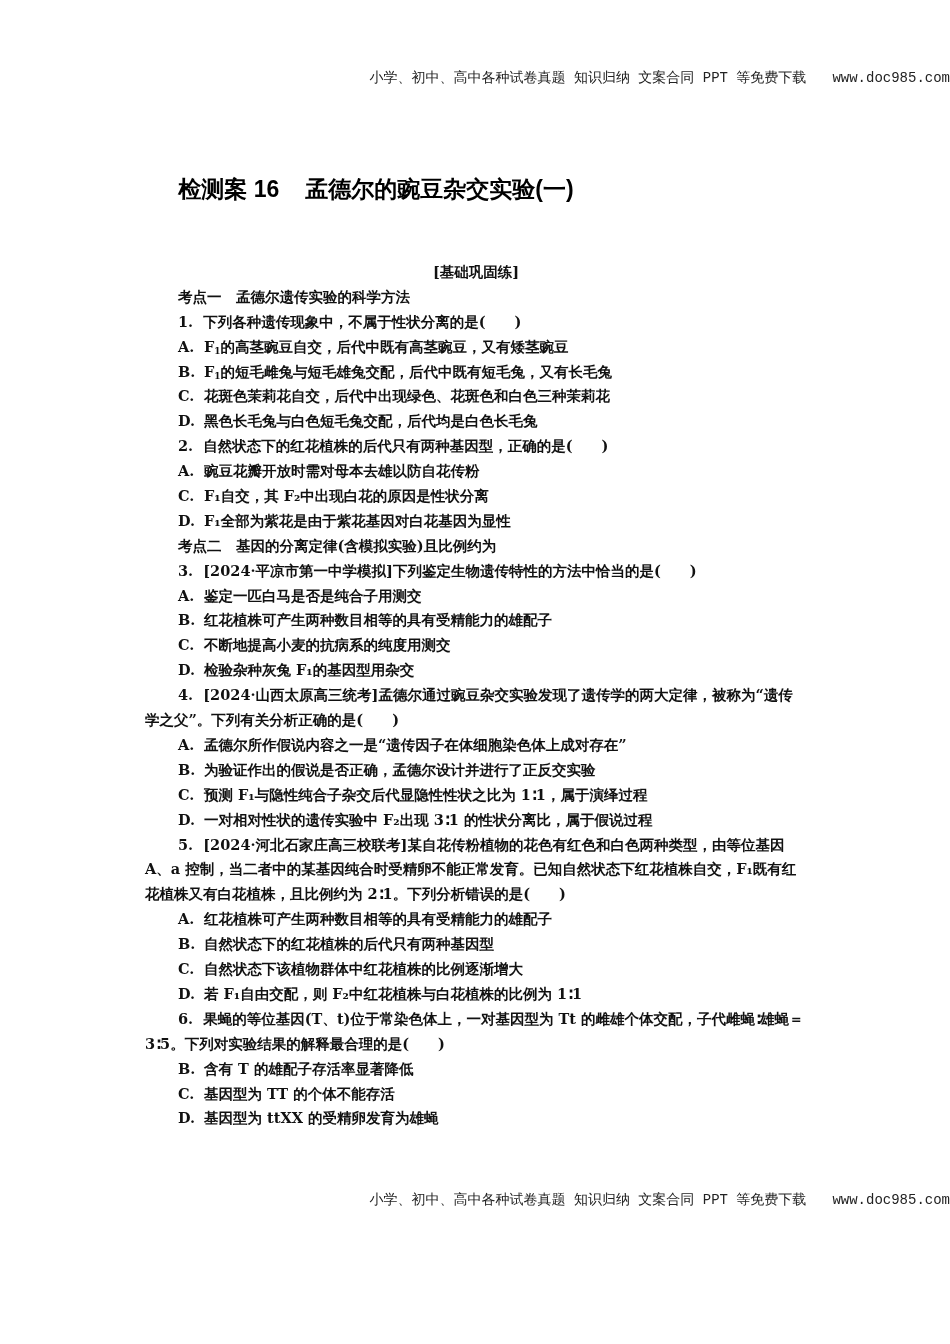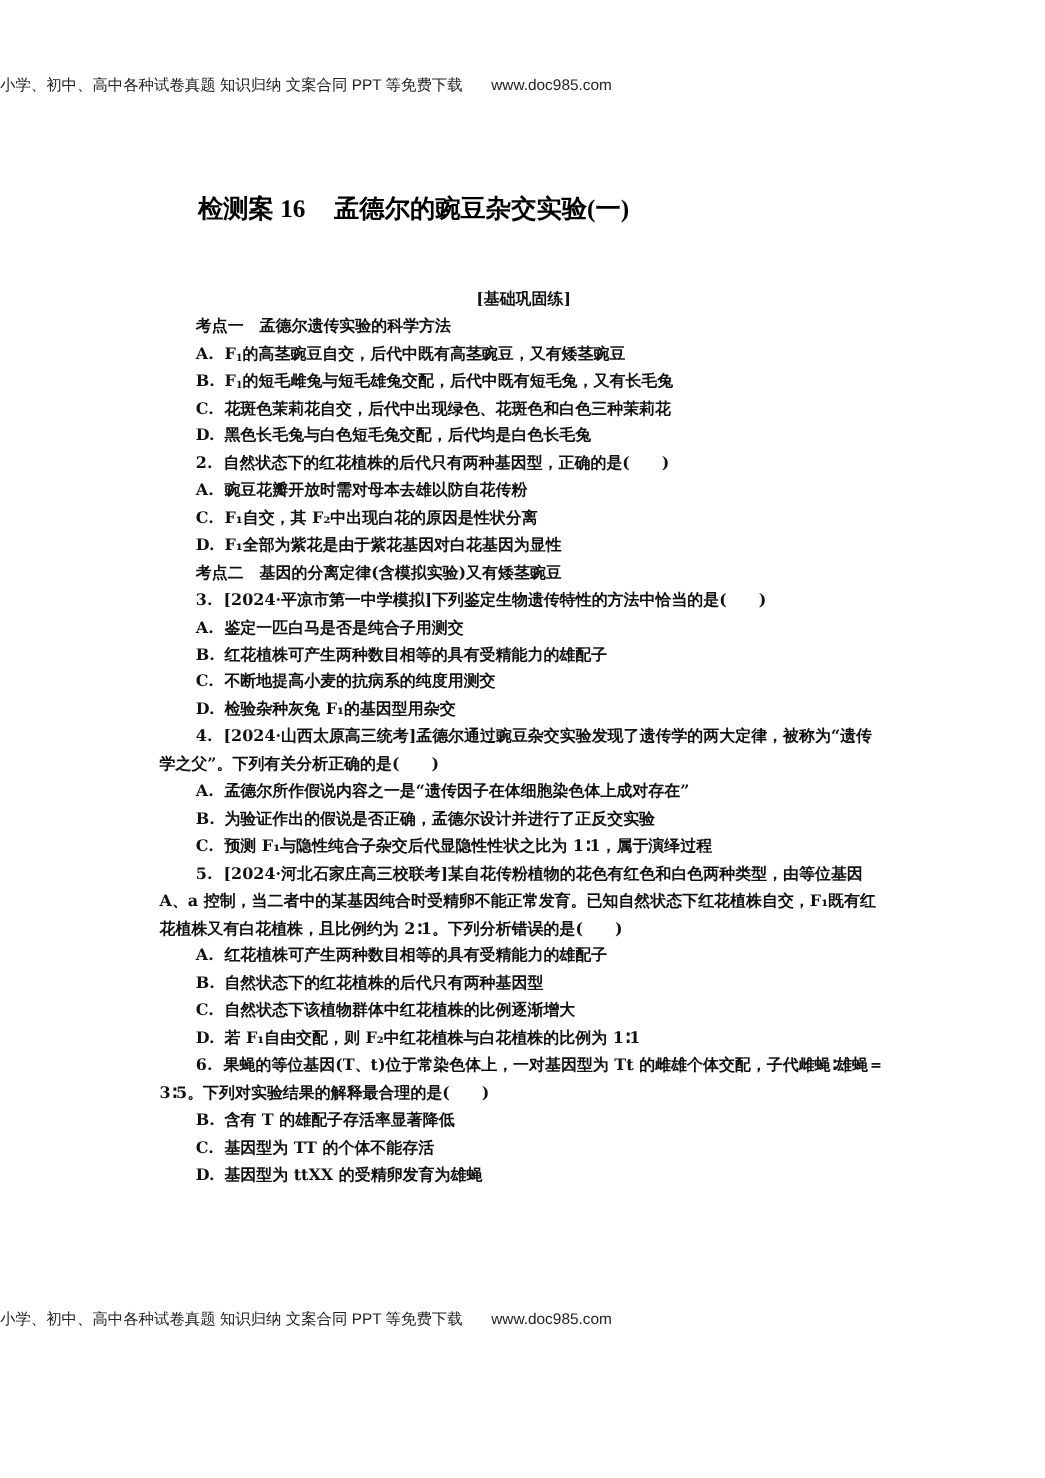--- a/index.html
+++ b/index.html
@@ -1,24 +1,24 @@
 <!DOCTYPE html>
 <html><head>
 <meta charset="utf-8">
 <style>
   html, body { margin: 0; padding: 0; background: #ffffff; }
   body { width: 950px; height: 1344px; position: relative; overflow: hidden;
          font-family: "DejaVu Serif", "Liberation Serif", serif; color: #111; }
-  .banner { position: absolute; left: 0; width: 950px; text-align: left;
-            font-family: Liberation Sans, sans-serif; font-size: 14px; color: #222; }
+  .banner { position: absolute; left: 0; width: 950px; text-align: right;
+            font-family: Liberation Mono, monospace; font-size: 14px; color: #222; }
   .banner .site { margin-left: 26px; }
   .banner-top { top: 69px; }
   .banner-bottom { top: 1191px; }
   .title { position: absolute; top: 174px; left: 0; width: 752px; text-align: center;
-           font-family: Liberation Serif, serif; font-weight: bold; font-size: 23px; color: #000; }
+           font-family: Liberation Sans, sans-serif; font-weight: bold; font-size: 23px; color: #000; }
   .title .gap { display: inline-block; width: 26px; }
   .content { position: absolute; left: 145px; top: 260px; width: 662px; font-size: 14.5px; font-weight: bold; }
   .line { height: 24.9px; line-height: 24.9px; white-space: nowrap; }
   .center { text-align: center; }
   .ind { padding-left: 33px; }
   .q-lead { text-indent: 33px; white-space: normal; line-height: 24.9px; }
   sub { font-size: 9px; vertical-align: -2px; line-height: 0; }
   .opt-letter { display: inline-block; width: 26px; }
 </style>
 </head>
@@ -33,50 +33,52 @@
 </div>
 
 <div class="content">
   <div class="line center">[基础巩固练]</div>
 
   <div class="line ind">
     <span>考点一</span>　<span>孟德尔遗传实验的科学方法</span>
   </div>
 
   <div>
+    <div class="line ind"><span>1.</span>&nbsp; <span>下列各种遗传现象中，不属于性状分离的是(　　)</span></div>
     <div class="line ind"><span class="opt-letter">A.</span><span>F</span><sub>1</sub><span>的高茎豌豆自交，后代中既有高茎豌豆，又有矮茎豌豆</span></div>
     <div class="line ind"><span class="opt-letter">B.</span><span>F</span><sub>1</sub><span>的短毛雌兔与短毛雄兔交配，后代中既有短毛兔，又有长毛兔</span></div>
     <div class="line ind"><span class="opt-letter">C.</span><span>花斑色茉莉花自交，后代中出现绿色、花斑色和白色三种茉莉花</span></div>
     <div class="line ind"><span class="opt-letter">D.</span><span>黑色长毛兔与白色短毛兔交配，后代均是白色长毛兔</span></div>
   </div>
 
   <div>
     <div class="line ind"><span>2.</span>&nbsp; <span>自然状态下的红花植株的后代只有两种基因型，正确的是(　　)</span></div>
     <div class="line ind"><span class="opt-letter">A.</span><span>豌豆花瓣开放时需对母本去雄以防自花传粉</span></div>
     <div class="line ind"><span class="opt-letter">C.</span><span>F₁自交，其 F₂中出现白花的原因是性状分离</span></div>
     <div class="line ind"><span class="opt-letter">D.</span><span>F₁全部为紫花是由于紫花基因对白花基因为显性</span></div>
   </div>
 
   <div class="line ind">
-    <span>考点二</span>　<span>基因的分离定律(含模拟实验)又有矮茎豌豆</span>
+    <span>考点二</span>　<span>基因的分离定律(含模拟实验)且比例约为</span>
   </div>
 
   <div>
     <div class="line ind"><span>3.</span>&nbsp; <span>[2024·平凉市第一中学模拟]下列鉴定生物遗传特性的方法中恰当的是(　　)</span></div>
     <div class="line ind"><span class="opt-letter">A.</span><span>鉴定一匹白马是否是纯合子用测交</span></div>
     <div class="line ind"><span class="opt-letter">B.</span><span>红花植株可产生两种数目相等的具有受精能力的雄配子</span></div>
     <div class="line ind"><span class="opt-letter">C.</span><span>不断地提高小麦的抗病系的纯度用测交</span></div>
     <div class="line ind"><span class="opt-letter">D.</span><span>检验杂种灰兔 F₁的基因型用杂交</span></div>
   </div>
 
   <div>
     <div class="q-lead"><span>4.</span>&nbsp; <span>[2024·山西太原高三统考]孟德尔通过豌豆杂交实验发现了遗传学的两大定律，被称为“遗传学之父”。下列有关分析正确的是(　　)</span></div>
     <div class="line ind"><span class="opt-letter">A.</span><span>孟德尔所作假说内容之一是“遗传因子在体细胞染色体上成对存在”</span></div>
     <div class="line ind"><span class="opt-letter">B.</span><span>为验证作出的假说是否正确，孟德尔设计并进行了正反交实验</span></div>
     <div class="line ind"><span class="opt-letter">C.</span><span>预测 F₁与隐性纯合子杂交后代显隐性性状之比为 1∶1，属于演绎过程</span></div>
+    <div class="line ind"><span class="opt-letter">D.</span><span>一对相对性状的遗传实验中 F₂出现 3∶1 的性状分离比，属于假说过程</span></div>
   </div>
 
   <div>
     <div class="q-lead"><span>5.</span>&nbsp; <span>[2024·河北石家庄高三校联考]某自花传粉植物的花色有红色和白色两种类型，由等位基因 A、a 控制，当二者中的某基因纯合时受精卵不能正常发育。已知自然状态下红花植株自交，F₁既有红花植株又有白花植株，且比例约为 2∶1。下列分析错误的是(　　)</span></div>
     <div class="line ind"><span class="opt-letter">A.</span><span>红花植株可产生两种数目相等的具有受精能力的雄配子</span></div>
     <div class="line ind"><span class="opt-letter">B.</span><span>自然状态下的红花植株的后代只有两种基因型</span></div>
     <div class="line ind"><span class="opt-letter">C.</span><span>自然状态下该植物群体中红花植株的比例逐渐增大</span></div>
     <div class="line ind"><span class="opt-letter">D.</span><span>若 F₁自由交配，则 F₂中红花植株与白花植株的比例为 1∶1</span></div>
   </div>
 

